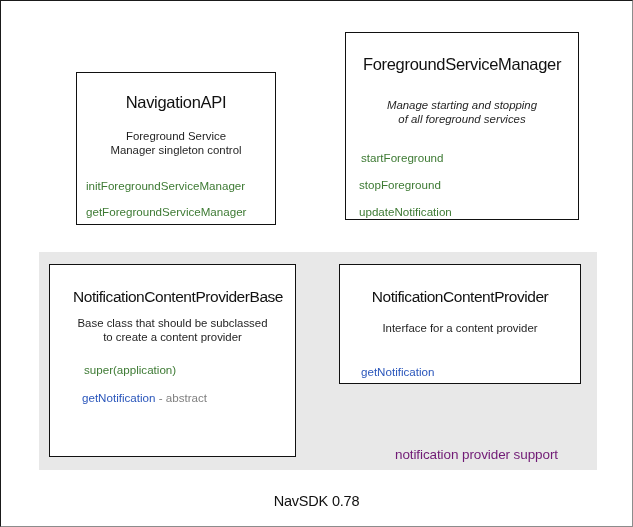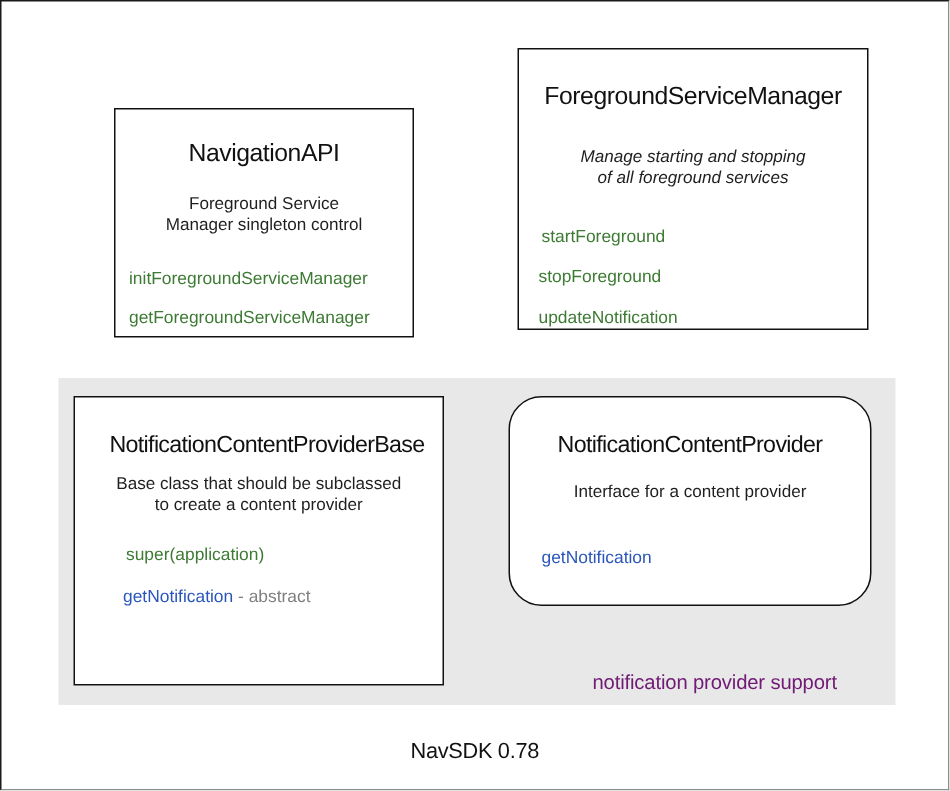--- a/index.html
+++ b/index.html
@@ -144,21 +144,21 @@
     <div class="member-list" style="margin-top:19px; padding-left:34px; gap:14px;">
       <div class="member m-green">
         <span>super(application)</span><span class="m-note"></span>
       </div>
       <div class="member m-blue" style="margin-left:-2px;">
         <span>getNotification</span><span class="m-note"> - abstract</span>
       </div>
     </div>
   </div>
 
-  <div class="class-box" style="left:338px; top:263px; width:242px; height:140px;border-radius:22px;">
+  <div class="class-box" style="left:338px; top:263px; width:242px; height:120px;">
     <div class="class-title small" style="margin-top:23px;">NotificationContentProvider</div>
     <div class="class-desc" style="margin-top:15px;">
       <div>Interface for a content provider</div>
     </div>
     <div class="member-list" style="margin-top:30px; padding-left:21px; gap:13px;">
       <div class="member m-blue">
         <span>getNotification</span><span class="m-note"></span>
       </div>
     </div>
   </div>

